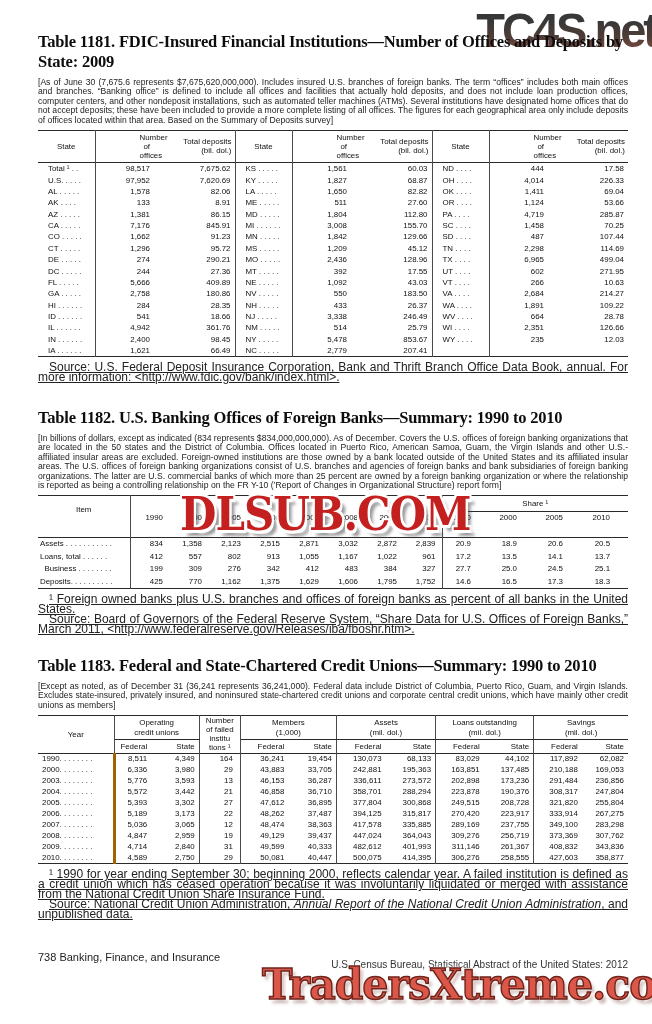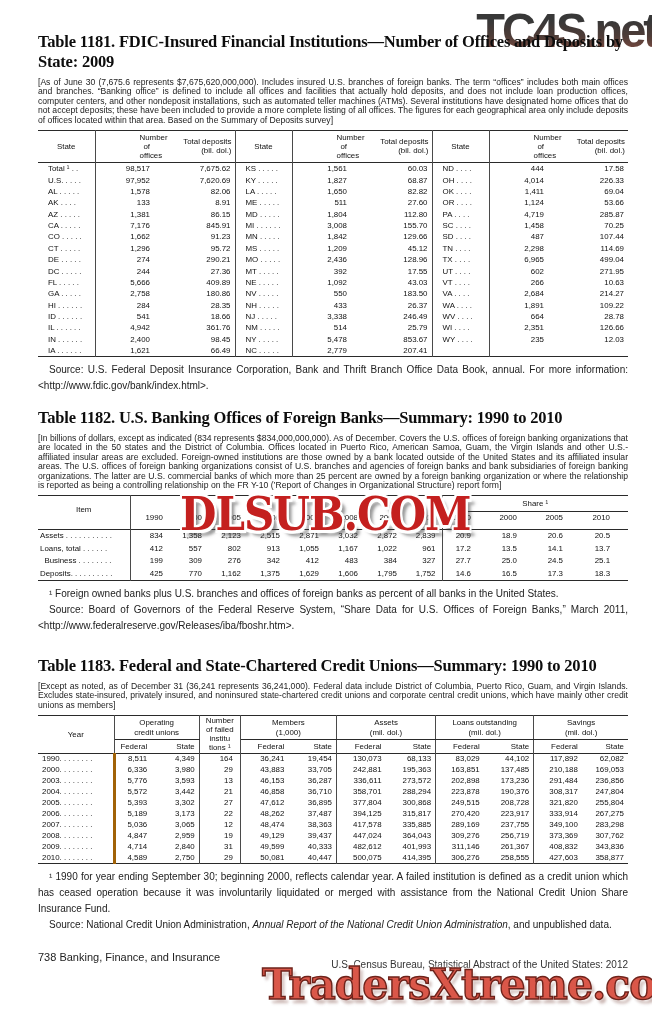--- a/index.html
+++ b/index.html
@@ -12,21 +12,21 @@
   .sec{position:absolute;left:38px;width:590px;z-index:2;}
   #sec1181{top:32px;}
   #sec1182{top:408px;}
   #sec1183{top:656px;}
 
   .ttl{
     font-family:"Liberation Serif",serif;font-weight:700;
     font-size:16.5px;line-height:20px;letter-spacing:-.2px;color:#0d0d0d;
   }
   .intro{margin-top:6px;font-size:8.6px;line-height:9.4px;text-align:justify;color:#222;}
-  .note{font-size:10px;line-height:16px;color:#222;margin-top:5px;text-indent:11px;text-align:justify;}
+  .note{font-size:12px;line-height:10px;color:#222;margin-top:5px;text-indent:11px;text-align:justify;text-decoration:underline;}
   .note i{font-style:italic;}
 
   table{border-collapse:collapse;table-layout:fixed;width:590px;color:#111;}
   .dt{margin-top:5px;border-top:1.4px solid #2a2a2a;border-bottom:1px solid #2a2a2a;font-size:7.9px;}
   .dt thead{border-bottom:1px solid #2a2a2a;}
   .dt th{font-weight:400;font-size:7.9px;}
   .dt td{white-space:pre;overflow:hidden;}
   .bR{border-right:1px solid #4a4a4a;}
   .bB{border-bottom:0.9px solid #2a2a2a;}
 
@@ -36,21 +36,21 @@
   .t1181 th.hNum{text-align:right;padding-right:13px;padding-left:44px;}
   .t1181 th.hDep{text-align:right;padding-right:3px;}
   .t1181 td{line-height:9.35px;}
   .t1181 td:nth-child(3n+1){text-align:left;padding-left:10px;border-right:1px solid #4a4a4a;}
   .t1181 td:nth-child(3n+2){text-align:right;padding-right:13px;}
   .t1181 td:nth-child(3n){text-align:right;padding-right:4px;}
   .t1181 td:nth-child(3),.t1181 td:nth-child(6){border-right:1px solid #4a4a4a;}
   .t1181 td:nth-child(9){border-right:none;}
 
   
-  .t1182 thead th{line-height:10px;vertical-align:bottom;padding-bottom:6px;}
+  .t1182 thead th{line-height:10px;vertical-align:bottom;padding-bottom:14px;}
   .t1182 th.hItem{text-align:center;vertical-align:middle;}
   .t1182 th.hYr{text-align:right;padding-right:6px;}
   .t1182 th.hShYr{text-align:right;padding-right:18px;}
   .t1182 th.hShare{text-align:center;vertical-align:middle;padding:3px 0 2px;}
   .t1182 td{line-height:10.4px;text-align:right;}
   .t1182 td:first-child{text-align:left;padding-left:2px;border-right:1px solid #4a4a4a;}
   .t1182 td:nth-child(n+2):nth-child(-n+9){padding-right:6px;}
   .t1182 td:nth-child(9){border-right:1px solid #4a4a4a;}
   .t1182 td:nth-child(n+10){padding-right:18px;margin-left:26px;}
 

